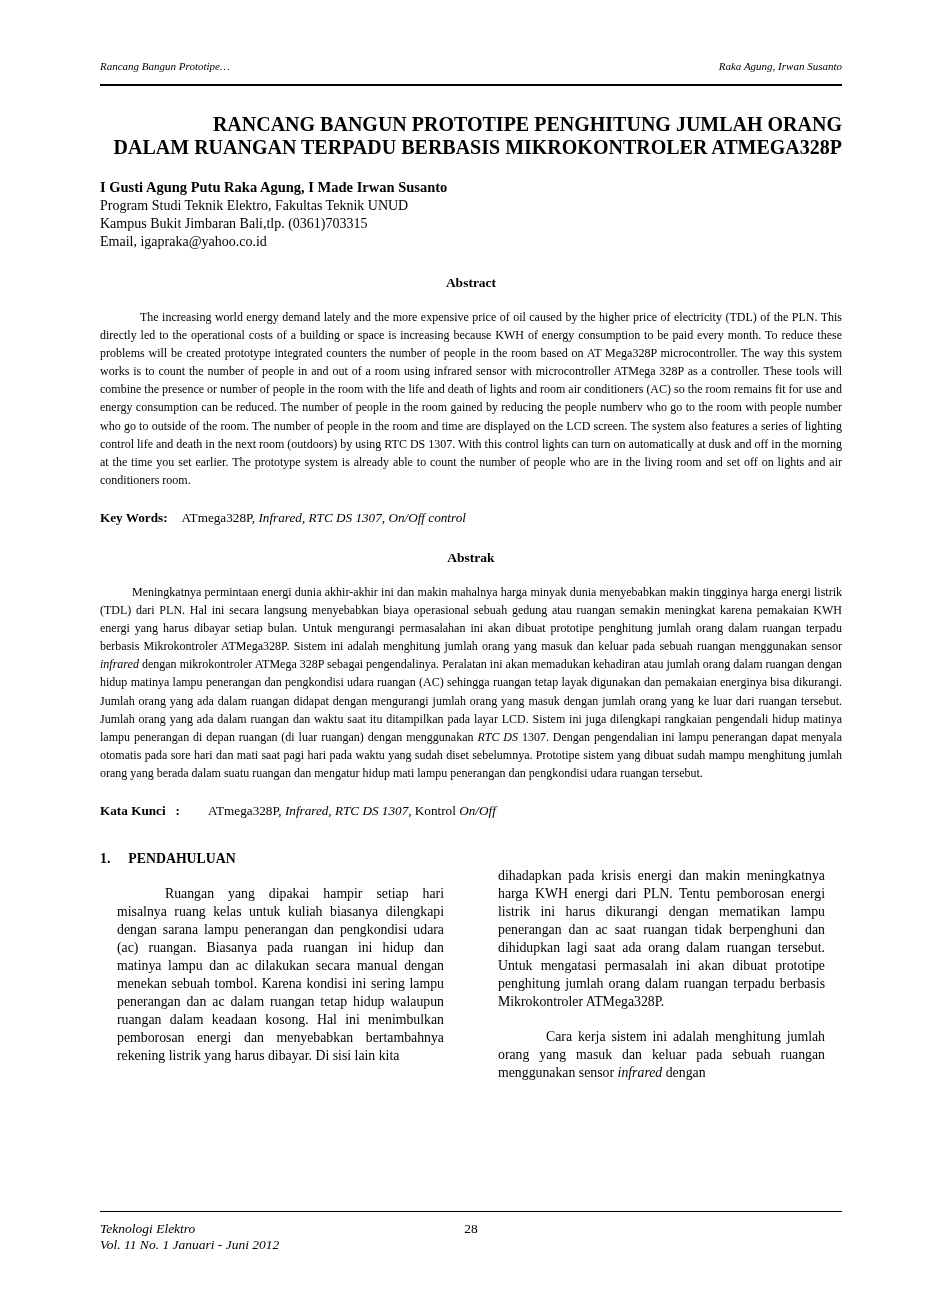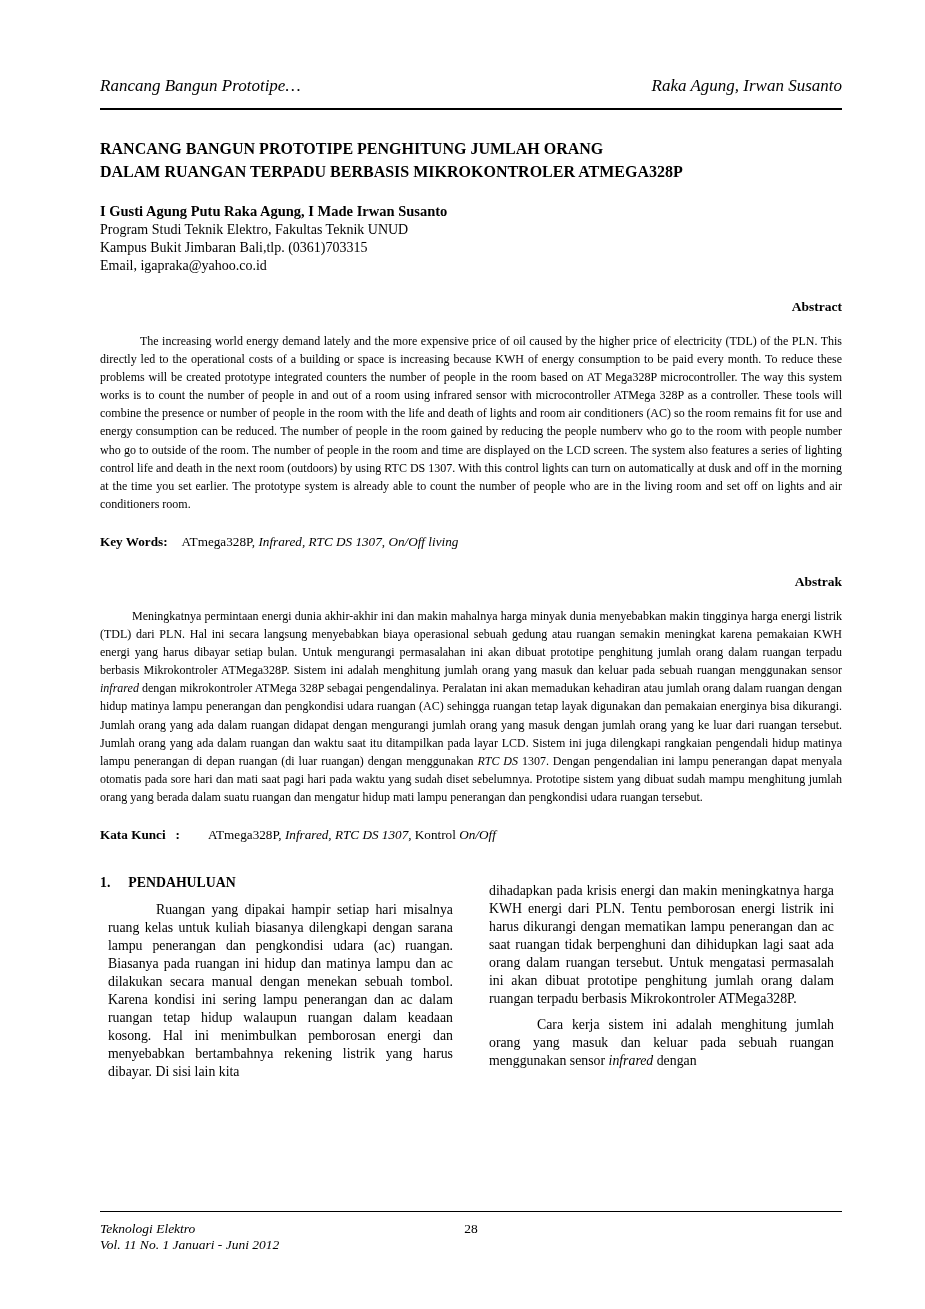--- a/index.html
+++ b/index.html
@@ -5,47 +5,47 @@
   html,body{margin:0;padding:0;}
   body{
     width:925px;height:1309px;
     background:#ffffff;color:#000;
     font-family:"Liberation Serif","DejaVu Serif",serif;
     position:relative;overflow:hidden;
   }
   .sheet{position:absolute;left:100px;top:0;width:742px;}
   
   .runhead{display:flex;justify-content:space-between;align-items:flex-end;
-    margin-top:76px;font-size:17px;font-style:italic;}
+    margin-top:60px;font-size:11px;font-style:italic;}
   .headrule{border:none;border-top:2px solid #000;margin:12px 0 0 0;}
   
-  .title{margin-top:27px;text-align:left;font-weight:bold;font-size:16px;line-height:23px;}
+  .title{margin-top:27px;text-align:right;font-weight:bold;font-size:20px;line-height:23px;}
   
   .authors{margin-top:19px;text-align:left;}
   .authors .names{font-weight:bold;font-size:14.5px;line-height:19px;}
   .authors .line{font-size:14px;line-height:18px;}
   
-  .cheading{margin-top:24px;text-align:right;font-weight:bold;font-size:13.5px;}
+  .cheading{margin-top:24px;text-align:center;font-weight:bold;font-size:13.5px;}
   
   .abs{margin:17px 0 0 0;font-size:12px;line-height:18.1px;text-align:justify;}
   .abs.en{text-indent:40px;}
   .abs.id{text-indent:32px;}
   .it{font-style:italic;}
   
   .kwline{margin-top:21px;font-size:13.2px;}
   .kwline .kwlabel{font-weight:bold;}
   .kwline.en .kwlabel{margin-right:14px;}
   .kwline.id .kwlabel{margin-right:10px;}
   .kwline.id .kwcolon{font-weight:bold;margin-right:28px;}
   
   .cols{margin-top:31px;display:flex;gap:20px;justify-content:space-between;}
   .col{width:361px;font-size:13.8px;line-height:18px;text-align:justify;}
   .secheading{font-weight:bold;font-size:13.8px;margin-bottom:9px;text-align:left;}
   .secheading .secnum{margin-right:18px;}
-  .col p{margin:8px;}
+  .col p{margin:17px;}
   .col p.indent{text-indent:48px;}
   
   .footer{position:absolute;left:100px;top:1211px;width:742px;}
   .footrule{border:none;border-top:1.5px solid #000;margin:0;}
   .footrow{display:flex;justify-content:space-between;align-items:baseline;margin-top:9px;font-size:13.5px;flex-direction:column;}
   .footrow .fleft,.footrow .fright{font-style:italic;}
   .footrow .fcenter{position:absolute;left:0;right:0;text-align:center;}
 </style>
 </head>
 <body>
@@ -67,21 +67,21 @@
     <div class="names">I Gusti Agung  Putu Raka Agung, I Made Irwan Susanto</div>
     <div class="line">Program Studi Teknik Elektro, Fakultas Teknik UNUD</div>
     <div class="line">Kampus Bukit Jimbaran Bali,tlp. (0361)703315</div>
     <div class="line">Email,  igapraka@yahoo.co.id</div>
   </div>
 
   <div class="cheading">Abstract</div>
   <p class="abs en">The increasing world energy demand lately and the more expensive price of oil caused by the higher price of electricity (TDL) of the PLN. This directly led to the operational costs of a building or space is increasing because KWH of energy consumption to be paid every month. To reduce these problems will be created prototype integrated counters the number of people in the room   based on  AT Mega328P microcontroller. The  way this system works is to count the number of people in and out of a room using infrared sensor with microcontroller ATMega 328P as a controller. These tools will combine the presence or number of people in the room with the life and death of lights and room air conditioners (AC) so the room remains fit for use and energy consumption can be reduced. The number of people in the room gained by reducing the people numberv who go to the room  with people number who go to outside of the room. The number of people in the room and time are displayed on the LCD screen. The system also features a series of lighting control life and death in the next room (outdoors) by using RTC DS 1307. With this control lights can turn on automatically at dusk and off in the morning at the time you set earlier. The prototype system is already able to count the number of people who are in the living room and set off on lights and air conditioners room.</p>
 
   <div class="kwline en">
-    <span class="kwlabel">Key Words:</span><span><span>ATmega328P, </span><span class="it">Infrared, RTC DS 1307</span><span>,  </span><span class="it">On/Off living</span></span>
+    <span class="kwlabel">Key Words:</span><span><span>ATmega328P, </span><span class="it">Infrared, RTC DS 1307</span><span>,  </span><span class="it">On/Off control</span></span>
   </div>
 
   <div class="cheading">Abstrak</div>
   <p class="abs id"><span>Meningkatnya permintaan energi dunia akhir-akhir ini dan makin mahalnya harga minyak dunia menyebabkan makin tingginya harga energi listrik (TDL) dari PLN. Hal ini secara langsung menyebabkan biaya operasional sebuah gedung atau ruangan semakin meningkat karena pemakaian KWH energi yang harus dibayar setiap bulan. Untuk mengurangi permasalahan  ini akan dibuat prototipe  penghitung jumlah orang dalam ruangan terpadu berbasis Mikrokontroler ATMega328P. Sistem ini adalah menghitung jumlah orang yang masuk dan keluar pada sebuah ruangan menggunakan sensor </span><span class="it">infrared</span><span> dengan mikrokontroler ATMega 328P sebagai pengendalinya. Peralatan ini akan memadukan kehadiran atau jumlah orang dalam ruangan dengan hidup matinya lampu penerangan dan pengkondisi udara ruangan (AC)  sehingga ruangan tetap layak digunakan dan pemakaian energinya bisa dikurangi. Jumlah orang yang ada dalam ruangan didapat dengan mengurangi jumlah orang yang masuk dengan jumlah orang  yang ke luar dari ruangan tersebut. Jumlah orang yang ada dalam ruangan dan waktu saat itu ditampilkan pada layar LCD.  Sistem ini juga dilengkapi rangkaian pengendali  hidup matinya lampu penerangan di depan ruangan (di luar ruangan) dengan menggunakan </span><span class="it">RTC DS</span><span> 1307. Dengan pengendalian ini lampu penerangan dapat menyala otomatis pada sore hari dan mati  saat pagi hari pada waktu yang sudah diset sebelumnya. Prototipe sistem yang dibuat sudah mampu menghitung  jumlah orang yang berada dalam suatu ruangan dan mengatur hidup mati lampu penerangan dan pengkondisi udara ruangan tersebut.</span></p>
 
   <div class="kwline id">
     <span class="kwlabel">Kata Kunci</span><span class="kwcolon">:</span><span><span>ATmega328P, </span><span class="it">Infrared, RTC DS 1307</span><span>, Kontrol </span><span class="it">On/Off</span></span>
   </div>
 
   <div class="cols">

